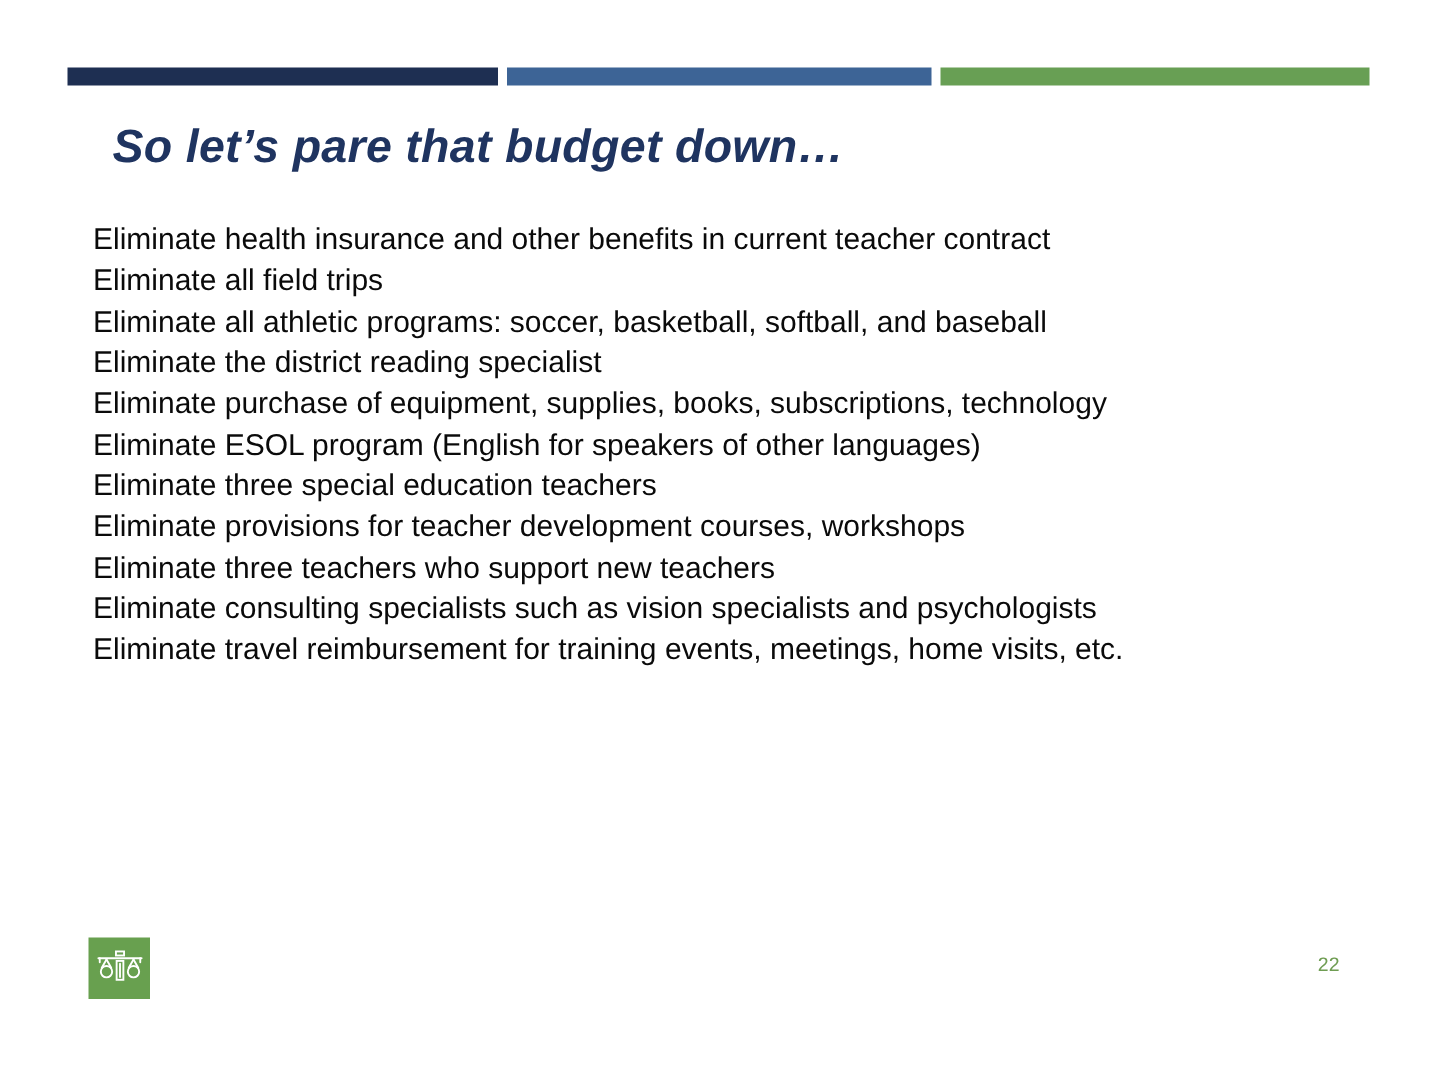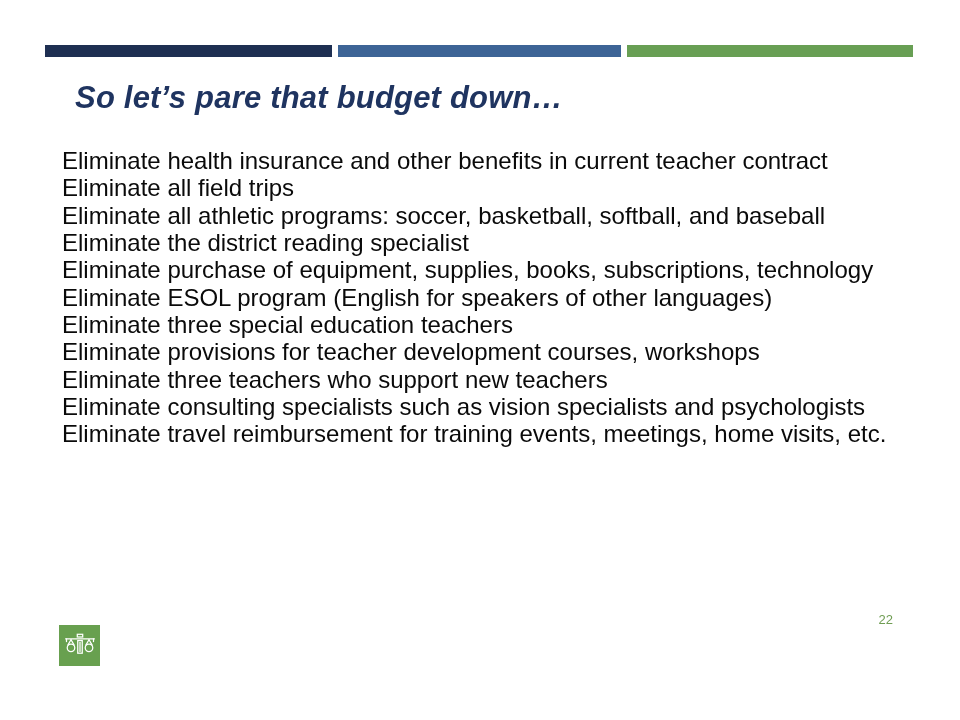--- a/index.html
+++ b/index.html
@@ -42,36 +42,36 @@
     white-space:nowrap;
     margin-left:13px;
   }
   .body-list{
     position:absolute;
     left:62px;top:147px;
     width:850px;
     list-style:none;
   }
   .body-list li{
-    font-size:24px;
+    font-size:20px;
     line-height:27.35px;
     color:var(--body-color);
     white-space:nowrap;
   }
   .logo{
     position:absolute;
     left:59px;top:625px;
     width:41px;height:41px;
     background:var(--logo-bg);
     display:flex;align-items:center;justify-content:center;
   }
   .logo svg{display:block;}
   .page-number{
     position:absolute;
-    right:67px;top:612px;
+    right:67px;top:635px;
     font-size:13px;
     color:var(--page-num-color);
   }
 </style>
 </head>
 <body>
 
 <div class="slide">
 
   <div class="accent-bar">

